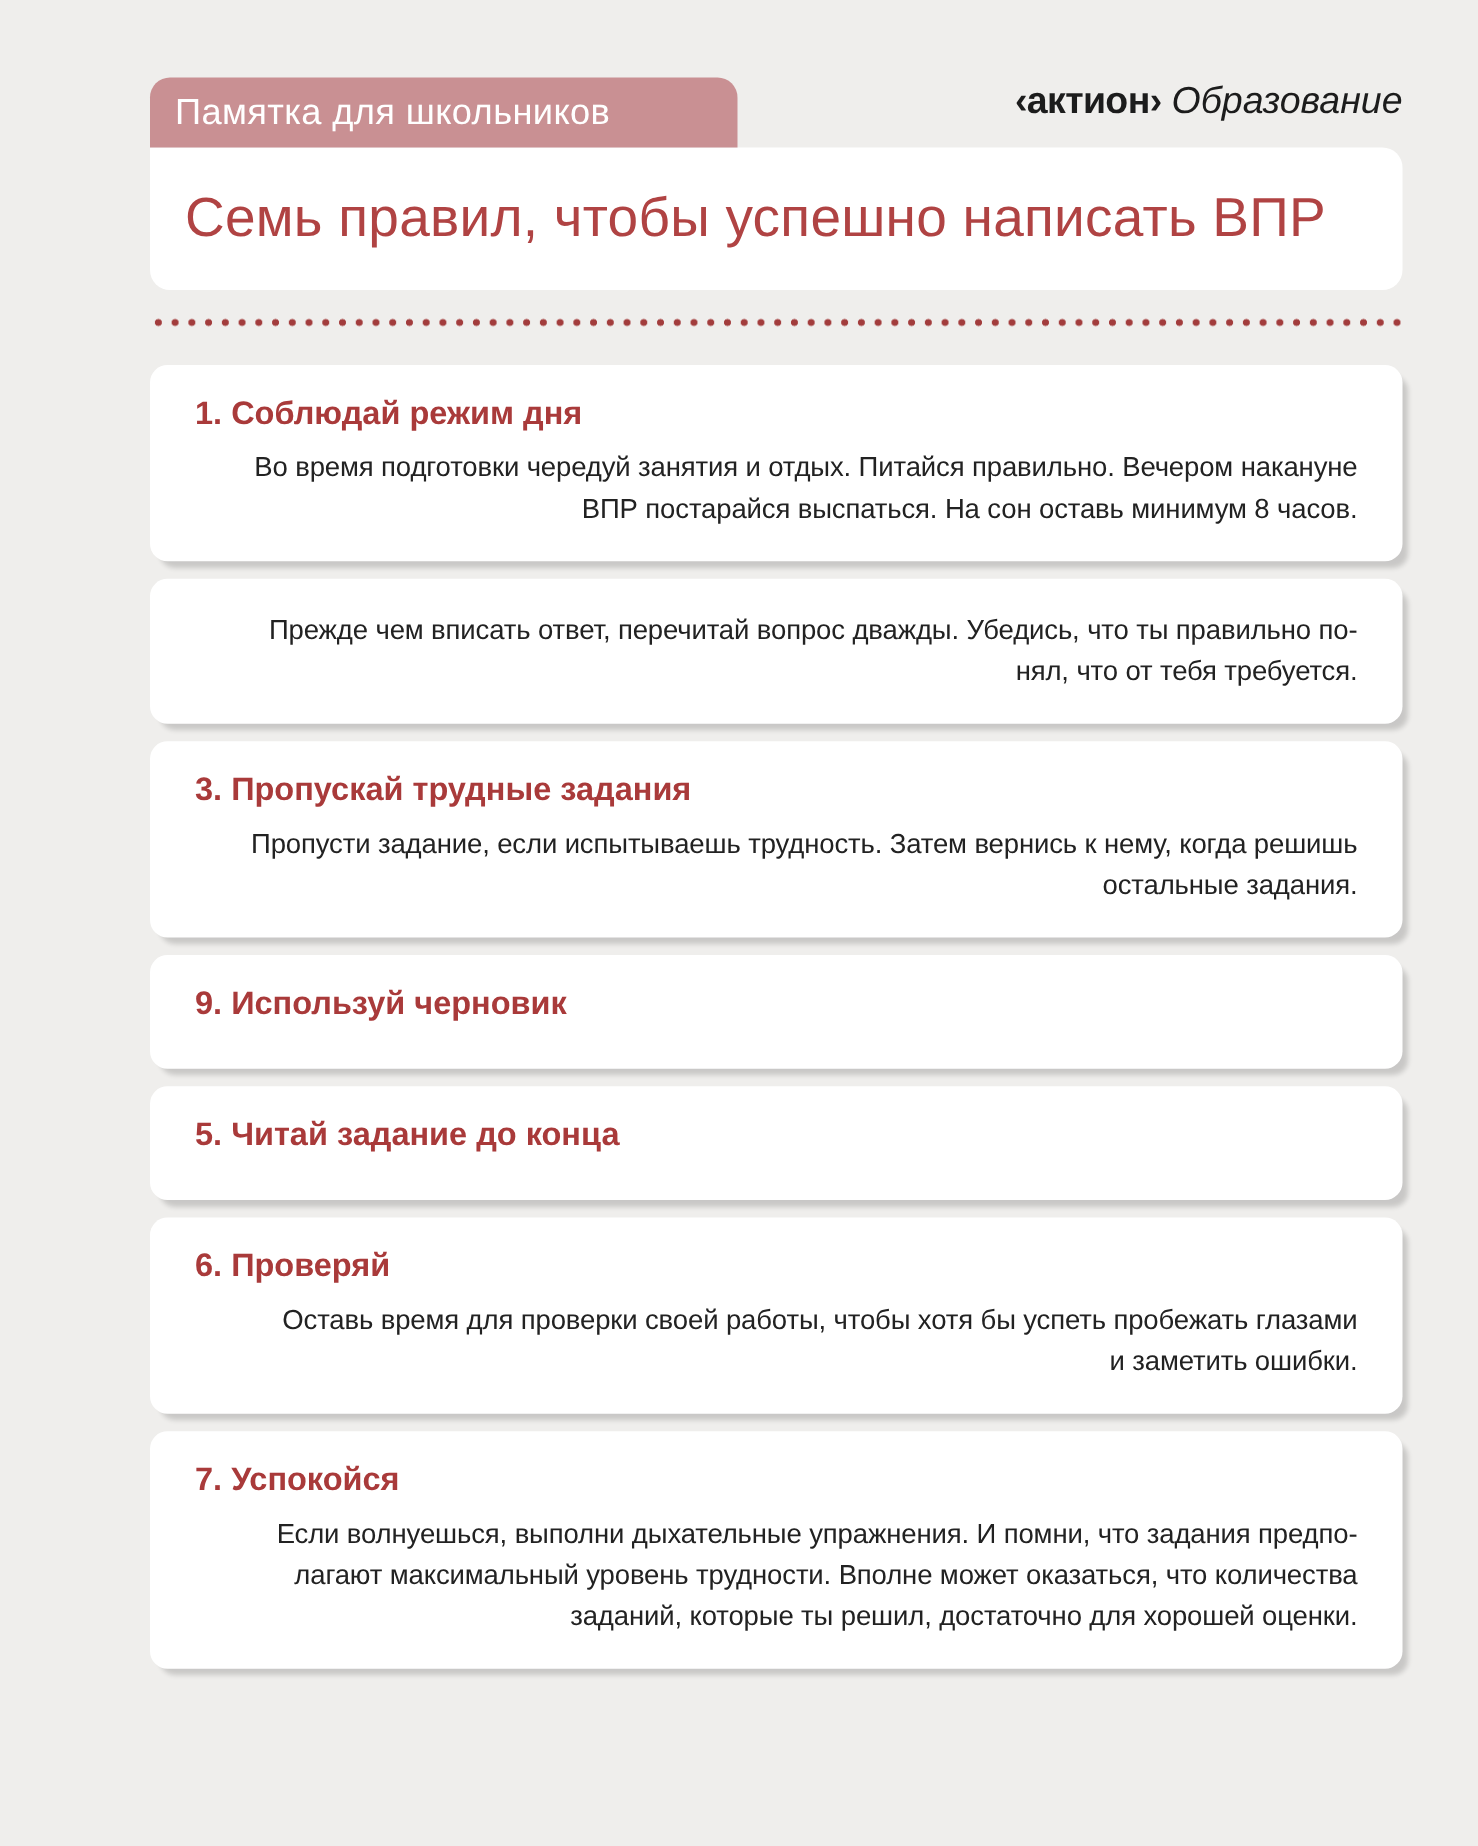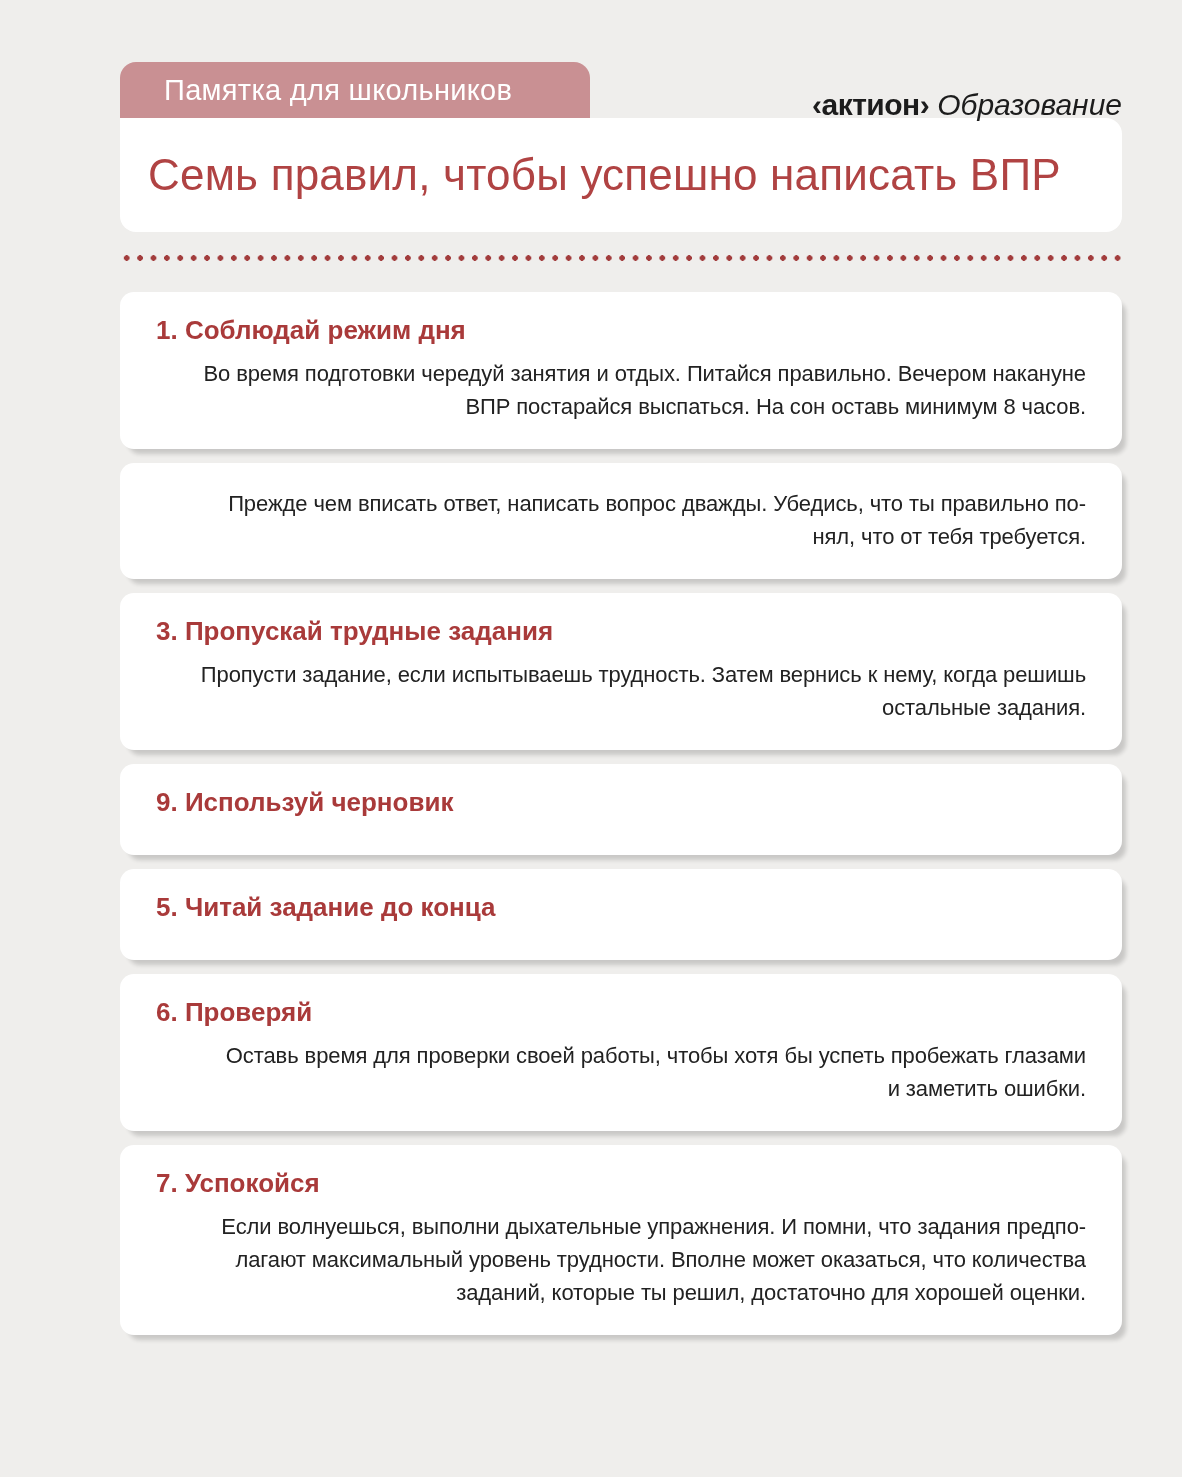--- a/index.html
+++ b/index.html
@@ -29,32 +29,31 @@
     align-items:flex-start;
     height:56px;
   }
   .badge{
     width:470px;
     height:56px;
     background:var(--badge-pink);
     border-radius:16px 16px 0 0;
     display:flex;
     align-items:center;
-    padding-left:44px;
+    padding-left:20px;
     color:#ffffff;
     font-size:29px;
     letter-spacing:0.3px;
   }
   .brand{
     margin-left:auto;
     padding-top:2px;
     font-size:30px;
     color:#1c1c1c;
     white-space:nowrap;
-    margin-top:24px;
   }
   .brand-mark{font-weight:700;letter-spacing:-0.5px;}
   .brand-suffix{font-style:italic;margin-left:8px;}
   .title-card{
     background:var(--card-bg);
     border-radius:0 16px 16px 16px;
     height:114px;
     display:flex;
     align-items:center;
     padding:0 28px;
@@ -127,21 +126,21 @@
 
   <main class="cards">
 
     <section class="card">
       <h2>1. Соблюдай режим дня</h2>
       <p>Во время подготовки чередуй занятия и отдых. Питайся правильно. Вечером накануне
 ВПР постарайся выспаться. На сон оставь минимум 8 часов.</p>
     </section>
 
     <section class="card">
-      <p>Прежде чем вписать ответ, написать вопрос дважды. Убедись, что ты правильно по-
+      <p>Прежде чем вписать ответ, перечитай вопрос дважды. Убедись, что ты правильно по-
 нял, что от тебя требуется.</p>
     </section>
 
     <section class="card">
       <h2>3. Пропускай трудные задания</h2>
       <p>Пропусти задание, если испытываешь трудность. Затем вернись к нему, когда решишь
 остальные задания.</p>
     </section>
 
     <section class="card">

